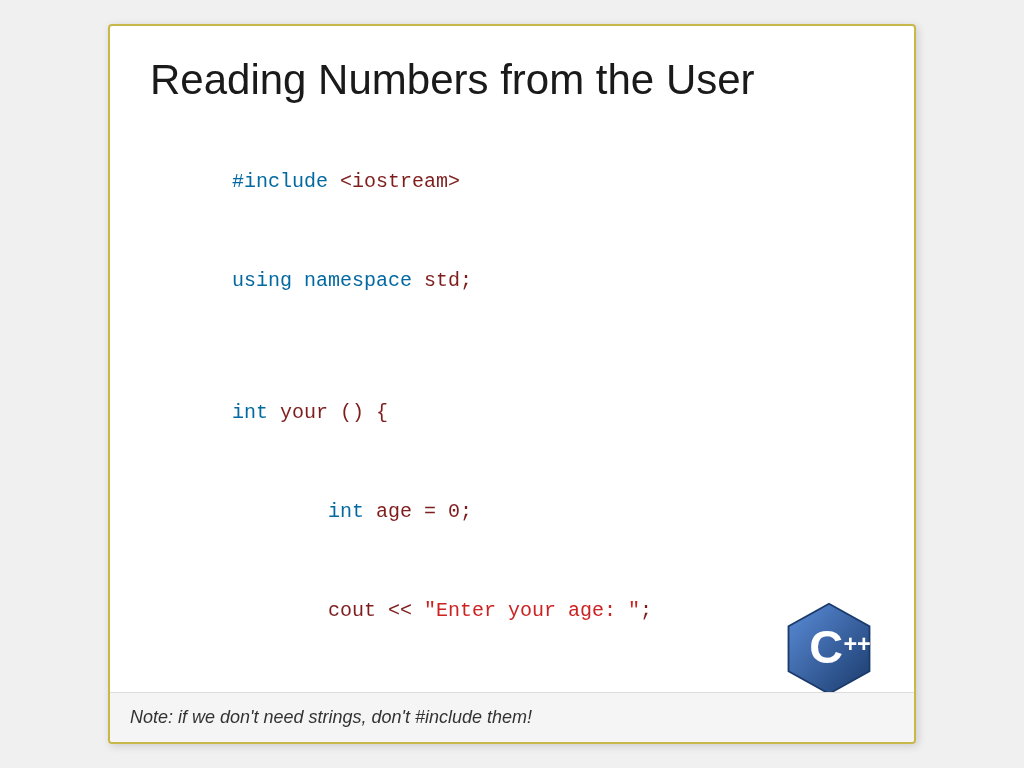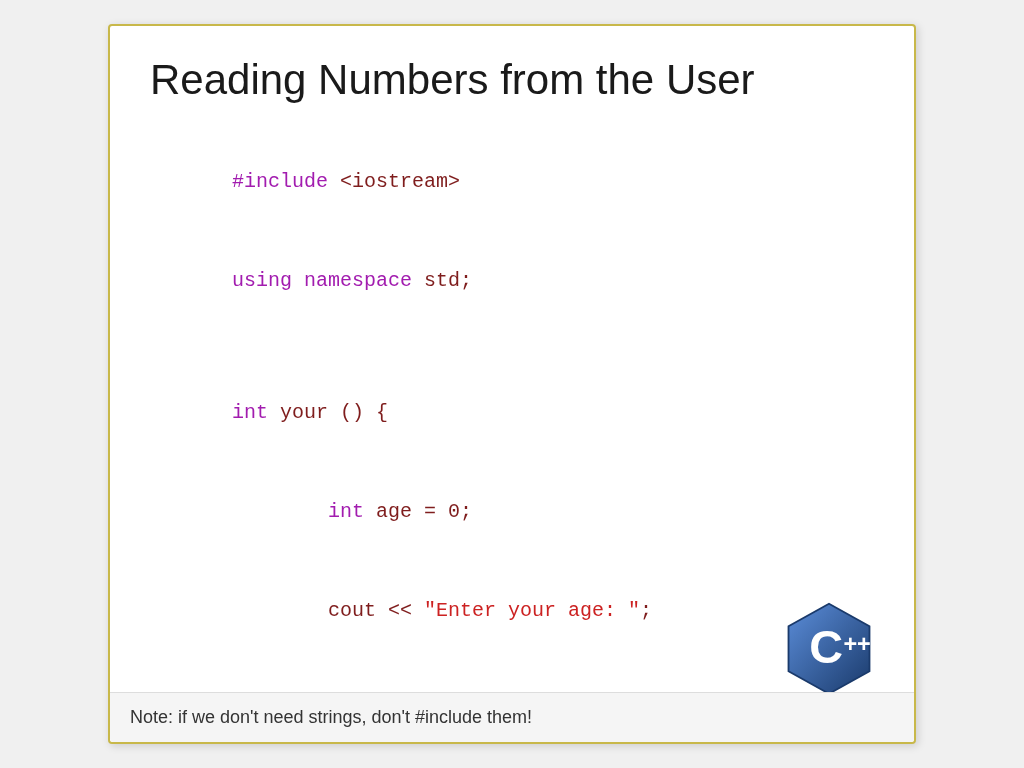--- a/index.html
+++ b/index.html
@@ -38,35 +38,36 @@
       font-size: 20px;
       line-height: 1.65;
       margin-left: 10px;
     }
 
     .code-line {
       display: block;
       white-space: pre;
     }
 
-    .keyword { color: #a21caf; }
+    .keyword { color: #0369a1; }
     .string  { color: #cc2222; }
     .normal  { color: #7f1d1d; }
 
     .note-bar {
       position: absolute;
       bottom: 0;
       left: 0;
       right: 0;
       background: #f5f5f5;
       border-top: 1px solid #ddd;
       padding: 14px 20px;
       font-size: 18px;
       color: #333;
       border-radius: 0 0 4px 4px;
+      font-style: italic;
     }
 
     .cpp-logo {
       position: absolute;
       bottom: 50px;
       right: 40px;
       width: 90px;
       height: 90px;
     }
   </style>

